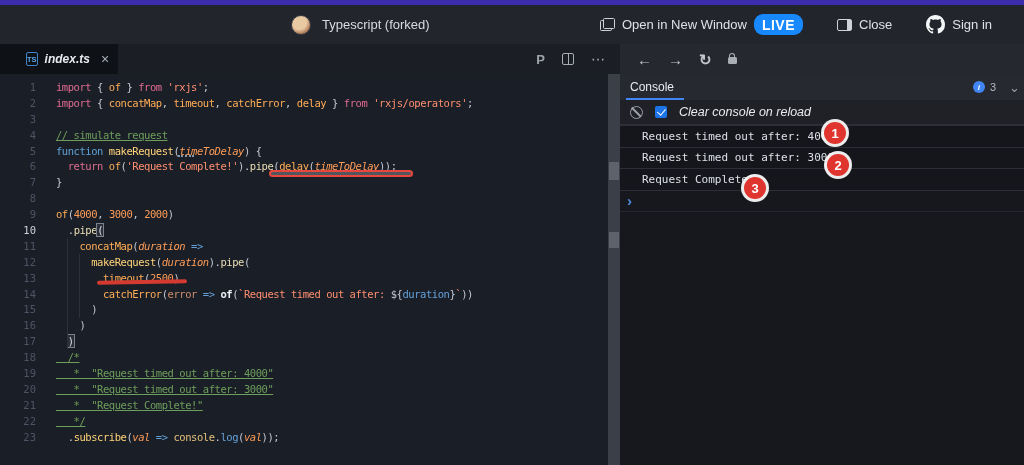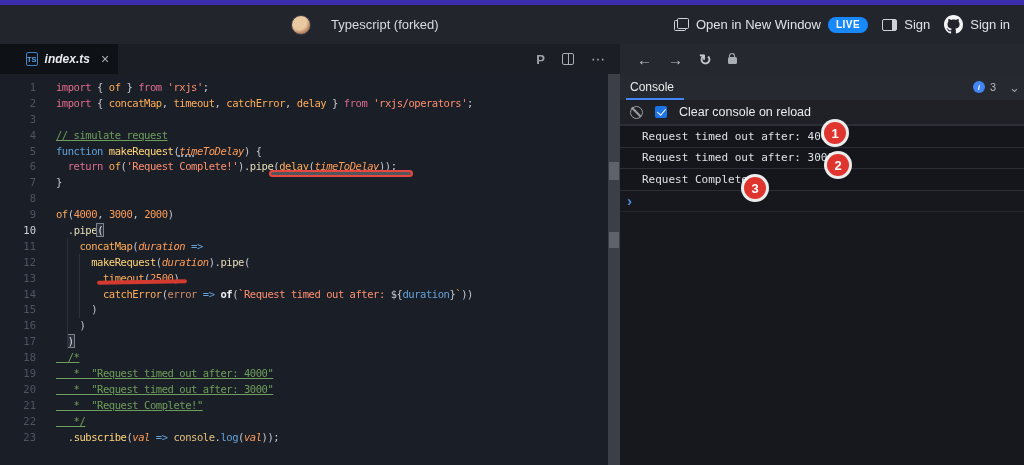--- a/index.html
+++ b/index.html
@@ -4,26 +4,26 @@
 <style>
   * { margin:0; padding:0; box-sizing:border-box; }
   body { font-family:"Liberation Sans", sans-serif; background:#000; }
   .app { position:relative; width:1024px; height:465px; background:#16181d; overflow:hidden; }
 
   
   .topstrip { height:5px; background:#3c2daf; }
 
   
   .header { position:relative; height:39px; background:#22252c; }
-  .title-group { position:absolute; left:291px; top:0; height:100%; display:flex; align-items:center; gap:20px;justify-content:space-between; }
+  .title-group { position:absolute; left:291px; top:0; height:100%; display:flex; align-items:center; gap:11px;justify-content:space-between; }
   .avatar { width:20px; height:20px; border-radius:50%; background:radial-gradient(circle at 40% 35%, #e9c9a2 0 45%, #b5825f 70%, #8a6247 100%); border:1px solid #3a3e46; }
   .proj-title { color:#d9dbe0; font-size:13px; }
-  .header-right { position:absolute; right:0; top:0; height:100%; display:flex; align-items:center; gap:2px; padding-right:8px; }
+  .header-right { position:absolute; right:8px; top:0; height:100%; display:flex; align-items:center; gap:22px; padding-right:18px; }
   .hbtn { display:flex; align-items:center; gap:7px; color:#dfe1e6; font-size:13px; padding:4px 6px; cursor:pointer; white-space:nowrap; }
-  .live-badge { background:#1789fd; color:#fff; font-size:10px; font-weight:bold; letter-spacing:.5px; padding:2.5px 8px; border-radius:9px; }
+  .live-badge { background:#1789fd; color:#fff; font-size:14px; font-weight:bold; letter-spacing:.5px; padding:2.5px 8px; border-radius:9px; }
   .icon-opennew { position:relative; width:15px; height:13px; }
   .icon-opennew::before { content:""; position:absolute; left:0; bottom:0; width:10px; height:9px; border:1.4px solid #cfd2d8; border-radius:1.5px; }
   .icon-opennew::after { content:""; position:absolute; right:0; top:0; width:10px; height:9px; border:1.4px solid #cfd2d8; border-radius:1.5px; background:#22252c; }
   .icon-closepanel { position:relative; width:15px; height:12px; border:1.5px solid #cfd2d8; border-radius:2px; }
   .icon-closepanel::after { content:""; position:absolute; right:0; top:0; bottom:0; width:4px; background:#cfd2d8; }
   .gh-svg { width:19px; height:19px; fill:#f5f6f8; }
 
   
   .row2 { display:flex; height:30px; }
   .tabbar { width:620px; background:#1b1e24; display:flex; align-items:stretch; }
@@ -78,21 +78,21 @@
 
   
   .console { flex:1; background:#17181d; display:flex; flex-direction:column; }
   .console-header { position:relative; height:26px; background:#26292f; display:flex; align-items:center; padding:0 8px; }
   .console-tab { position:relative; color:#e8eaed; font-size:12px; height:100%; display:flex; align-items:center; padding:0 2px; cursor:pointer; }
   .console-tab::after { content:""; position:absolute; left:-2px; right:-8px; bottom:0; height:2.5px; background:#4285f4; }
   .console-header-right { margin-left:auto; display:flex; align-items:center; gap:5px; }
   .info-dot { width:12px; height:12px; border-radius:50%; background:#4285f4; color:#fff; font-size:8px; font-weight:bold; display:flex; align-items:center; justify-content:center; font-style:italic; }
   .info-count { color:#b4b8bf; font-size:11px; }
   .chevron { color:#9aa0a6; font-size:13px; margin-left:8px; margin-right:-4px; cursor:pointer; }
-  .console-toolbar { height:25px; background:#1f2127; display:flex; align-items:center; gap:12px; padding:0 10px; border-bottom:1px solid #2c2f37; }
+  .console-toolbar { height:25px; background:#1f2127; display:flex; align-items:center; gap:12px; padding:0 10px; border-bottom:1px solid #2c2f37;font-style:italic; }
   .icon-ban { width:13px; height:13px; border:1.6px solid #9aa0a6; border-radius:50%; position:relative; cursor:pointer; }
   .icon-ban::after { content:""; position:absolute; left:-1.2px; top:4.5px; width:12.5px; height:1.6px; background:#9aa0a6; transform:rotate(45deg); }
   .checkbox { width:12px; height:12px; background:#1d73e8; border-radius:2px; position:relative; cursor:pointer; }
   .checkbox::after { content:""; position:absolute; left:3.5px; top:1px; width:3.5px; height:7px; border:solid #fff; border-width:0 1.8px 1.8px 0; transform:rotate(40deg); }
   .clear-label { color:#e8eaed; font-size:12.5px; }
   .console-logs { border-top:1px solid #2c2f37; }
   .console-row { height:21.5px; display:flex; align-items:center; background:#14161b; border-bottom:1px solid #2c2f37; color:#dde0e6; font-family:"DejaVu Sans Mono", monospace; font-size:11px; padding-left:22px; }
   .console-prompt { height:21px; display:flex; align-items:center; padding-left:7px; border-bottom:1px solid #24262d; }
   .prompt-glyph { color:#4e8ae0; font-size:15px; font-weight:bold; line-height:0; }
 
@@ -117,21 +117,21 @@
       <span class="proj-title">Typescript (forked)</span>
     </div>
     <div class="header-right">
       <div class="hbtn">
         <span class="icon-opennew"></span>
         <span>Open in New Window</span>
         <span class="live-badge">LIVE</span>
       </div>
       <div class="hbtn">
         <span class="icon-closepanel"></span>
-        <span>Sign</span>
+        <span>Close</span>
       </div>
       <div class="hbtn">
         <svg class="gh-svg" viewBox="0 0 16 16">
             <path d="M8 0C3.58 0 0 3.58 0 8c0 3.54 2.29 6.53 5.47 7.59.4.07.55-.17.55-.38 0-.19-.01-.82-.01-1.49-2.01.37-2.53-.49-2.69-.94-.09-.23-.48-.94-.82-1.13-.28-.15-.68-.52-.01-.53.63-.01 1.08.58 1.23.82.72 1.21 1.87.87 2.33.66.07-.52.28-.87.51-1.07-1.78-.2-3.64-.89-3.64-3.95 0-.87.31-1.59.82-2.15-.08-.2-.36-1.02.08-2.12 0 0 .67-.21 2.2.82.64-.18 1.32-.27 2-.27s1.36.09 2 .27c1.53-1.04 2.2-.82 2.2-.82.44 1.1.16 1.92.08 2.12.51.56.82 1.27.82 2.15 0 3.07-1.87 3.75-3.65 3.95.29.25.54.73.54 1.48 0 1.07-.01 1.93-.01 2.2 0 .21.15.46.55.38A8.01 8.01 0 0 0 16 8c0-4.42-3.58-8-8-8z"></path>
           </svg>
         <span>Sign in</span>
       </div>
     </div>
   </div>
 

